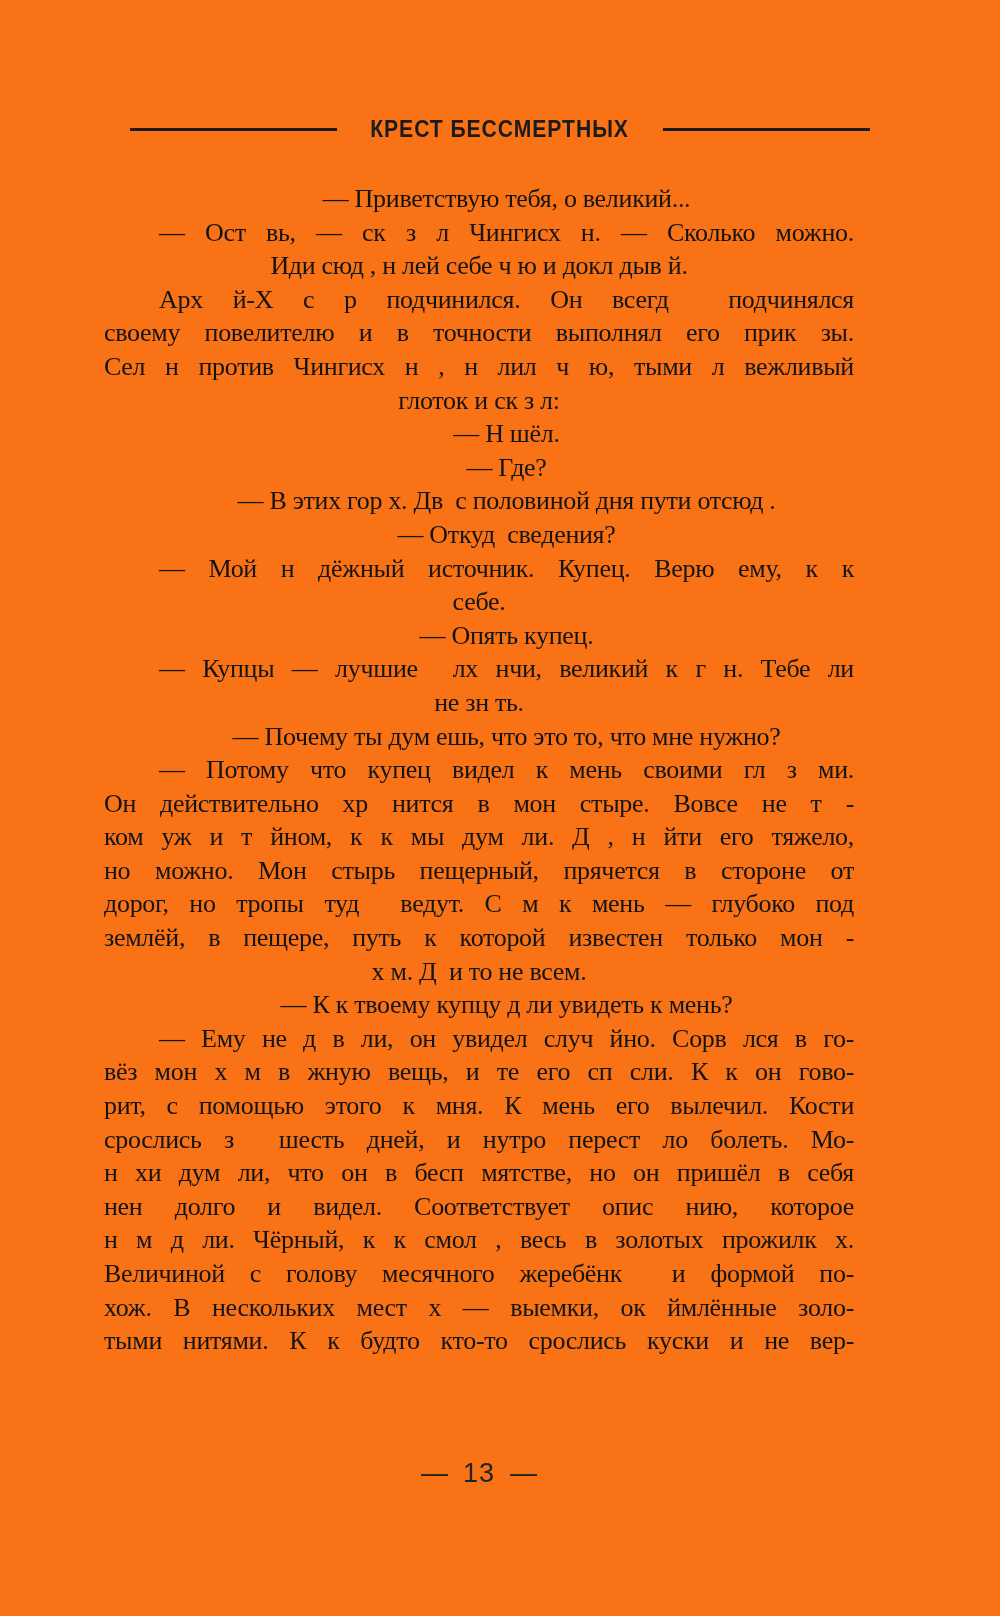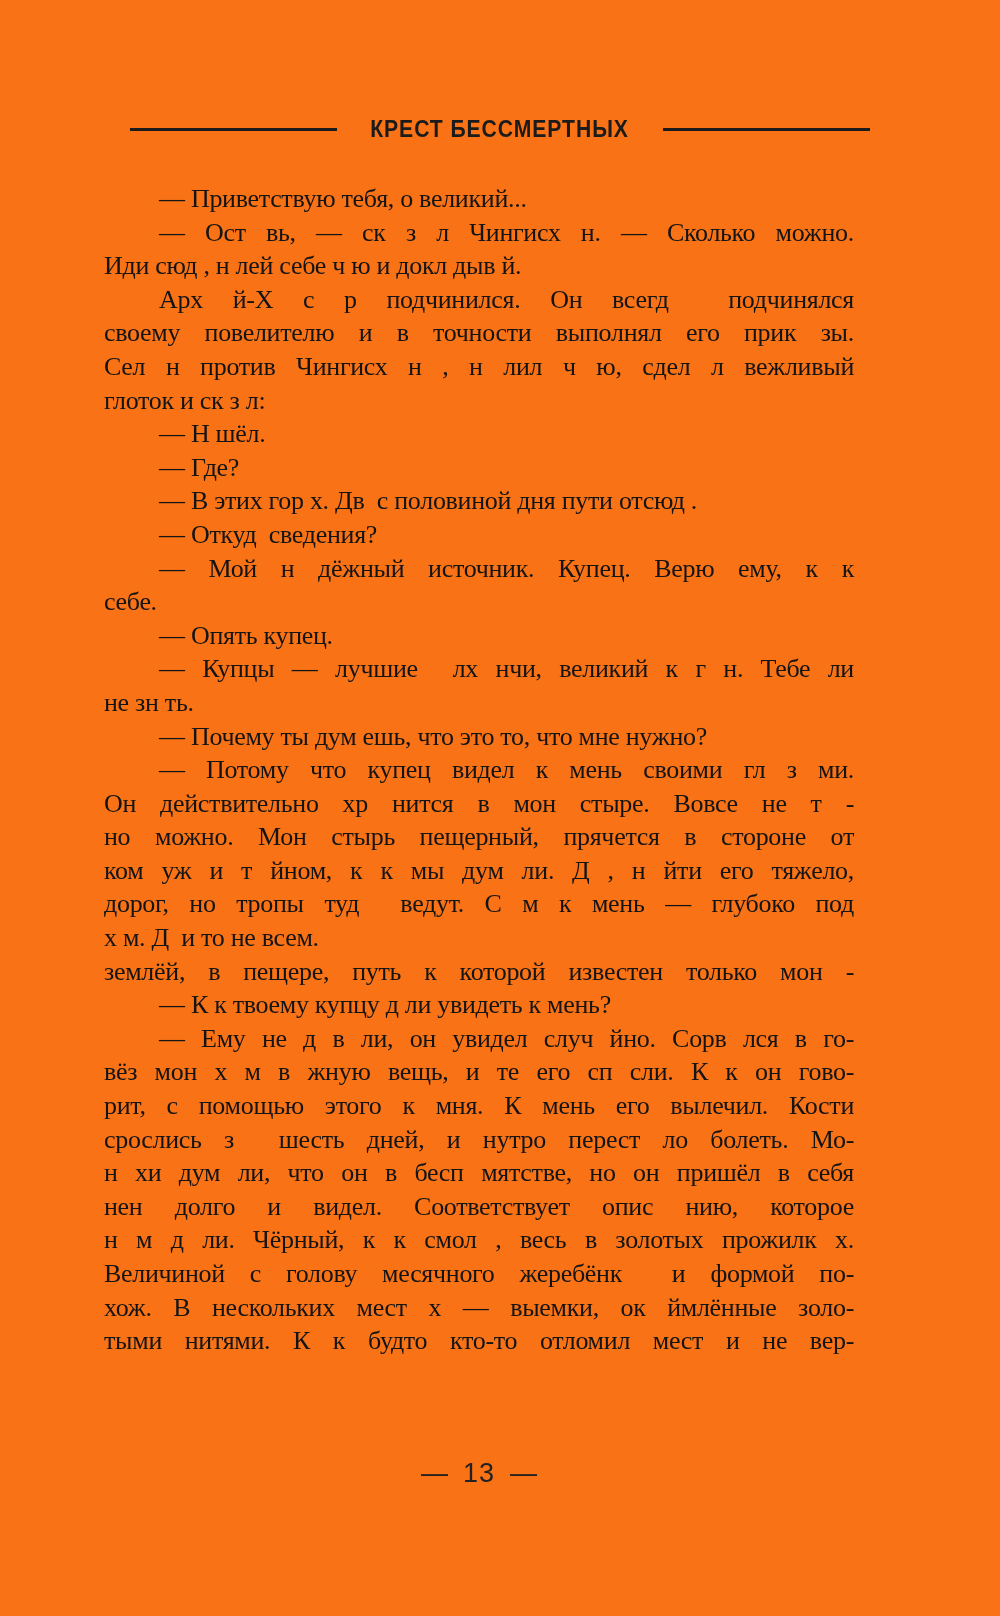--- a/index.html
+++ b/index.html
@@ -49,21 +49,21 @@
     position: absolute;
     left: 104px;
     top: 182px;
     width: 750px;
     font-size: 26px;
     line-height: 33.6px;
     letter-spacing: -0.3px;
   }
   .line {
     height: 33.6px;
-    text-align: left;
+    text-align: center;
     white-space: nowrap;
   }
   .line.just {
     white-space: normal;
     text-align: justify;
     text-align-last: justify;
   }
   .line.indent {
     padding-left: 55px;
   }
@@ -95,50 +95,50 @@
     <h1 class="header-title">КРЕСТ БЕССМЕРТНЫХ</h1>
     <span class="header-rule"></span>
   </header>
 
   <main class="text-block">
       <div class="line indent">— Приветствую тебя, о великий...</div>
       <div class="line indent just">— Ост вь, — ск з л Чингисх н. — Сколько можно.</div>
       <div class="line">Иди сюд , н лей себе ч ю и докл дыв й.</div>
       <div class="line indent just">Арх й-Х с р подчинился. Он всегд&nbsp; подчинялся</div>
       <div class="line just">своему повелителю и в точности выполнял его прик зы.</div>
-      <div class="line just">Сел н против Чингисх н , н лил ч ю, сдел л вежливый</div>
+      <div class="line just">Сел н против Чингисх н , н лил ч ю, тыми л вежливый</div>
       <div class="line">глоток и ск з л:</div>
       <div class="line indent">— Н шёл.</div>
       <div class="line indent">— Где?</div>
       <div class="line indent">— В этих гор х. Дв&nbsp; с половиной дня пути отсюд .</div>
       <div class="line indent">— Откуд&nbsp; сведения?</div>
       <div class="line indent just">— Мой н дёжный источник. Купец. Верю ему, к к</div>
       <div class="line">себе.</div>
       <div class="line indent">— Опять купец.</div>
       <div class="line indent just">— Купцы — лучшие&nbsp; лх нчи, великий к г н. Тебе ли</div>
       <div class="line">не зн ть.</div>
       <div class="line indent">— Почему ты дум ешь, что это то, что мне нужно?</div>
       <div class="line indent just">— Потому что купец видел к мень своими гл з ми.</div>
       <div class="line just">Он действительно хр нится в мон стыре. Вовсе не т -</div>
+      <div class="line just">ком уж и т йном, к к мы дум ли. Д , н йти его тяжело,</div>
       <div class="line just">но можно. Мон стырь пещерный, прячется в стороне от</div>
-      <div class="line just">ком уж и т йном, к к мы дум ли. Д , н йти его тяжело,</div>
       <div class="line just">дорог, но тропы туд&nbsp; ведут. С м к мень — глубоко под</div>
+      <div class="line just">землёй, в пещере, путь к которой известен только мон -</div>
       <div class="line">х м. Д&nbsp; и то не всем.</div>
-      <div class="line just">землёй, в пещере, путь к которой известен только мон -</div>
       <div class="line indent">— К к твоему купцу д ли увидеть к мень?</div>
       <div class="line indent just">— Ему не д в ли, он увидел случ йно. Сорв лся в го-</div>
       <div class="line just">вёз мон х м в жную вещь, и те его сп сли. К к он гово-</div>
       <div class="line just">рит, с помощью этого к мня. К мень его вылечил. Кости</div>
       <div class="line just">срослись з&nbsp; шесть дней, и нутро перест ло болеть. Мо-</div>
       <div class="line just">н хи дум ли, что он в бесп мятстве, но он пришёл в себя</div>
       <div class="line just">нен долго и видел. Соответствует опис нию, которое</div>
       <div class="line just">н м д ли. Чёрный, к к смол , весь в золотых прожилк х.</div>
       <div class="line just">Величиной с голову месячного жеребёнк&nbsp; и формой по-</div>
       <div class="line just">хож. В нескольких мест х — выемки, ок ймлённые золо-</div>
-      <div class="line just">тыми нитями. К к будто кто-то отломил мест и не вер-</div>
+      <div class="line just">тыми нитями. К к будто кто-то срослись куски и не вер-</div>
     </main>
 
   <footer class="page-footer">
     <span class="footer-dash">—</span>
     <span class="page-number">13</span>
     <span class="footer-dash">—</span>
   </footer>
 
 </div>
 

